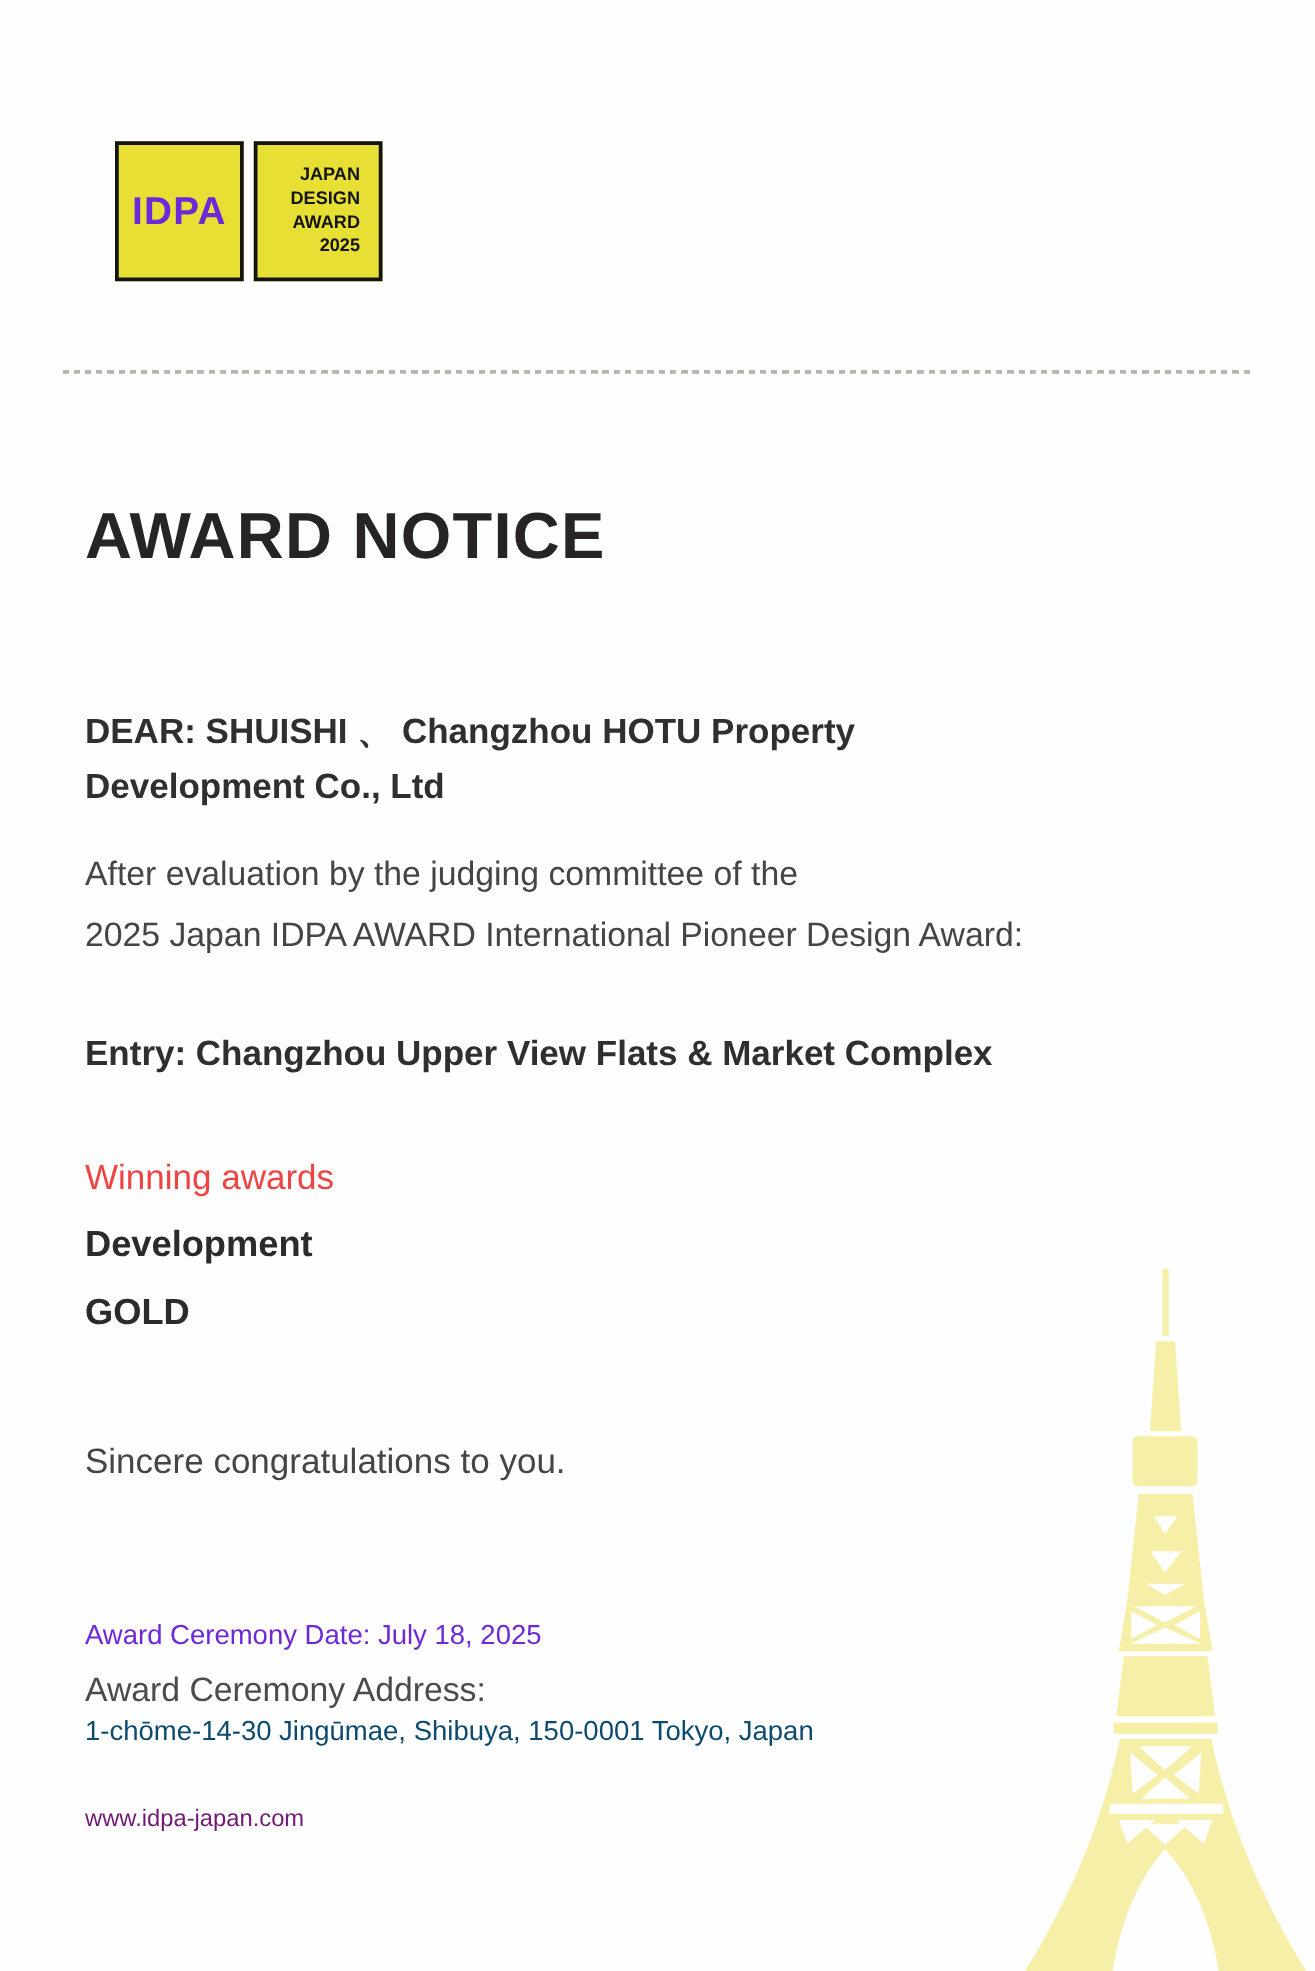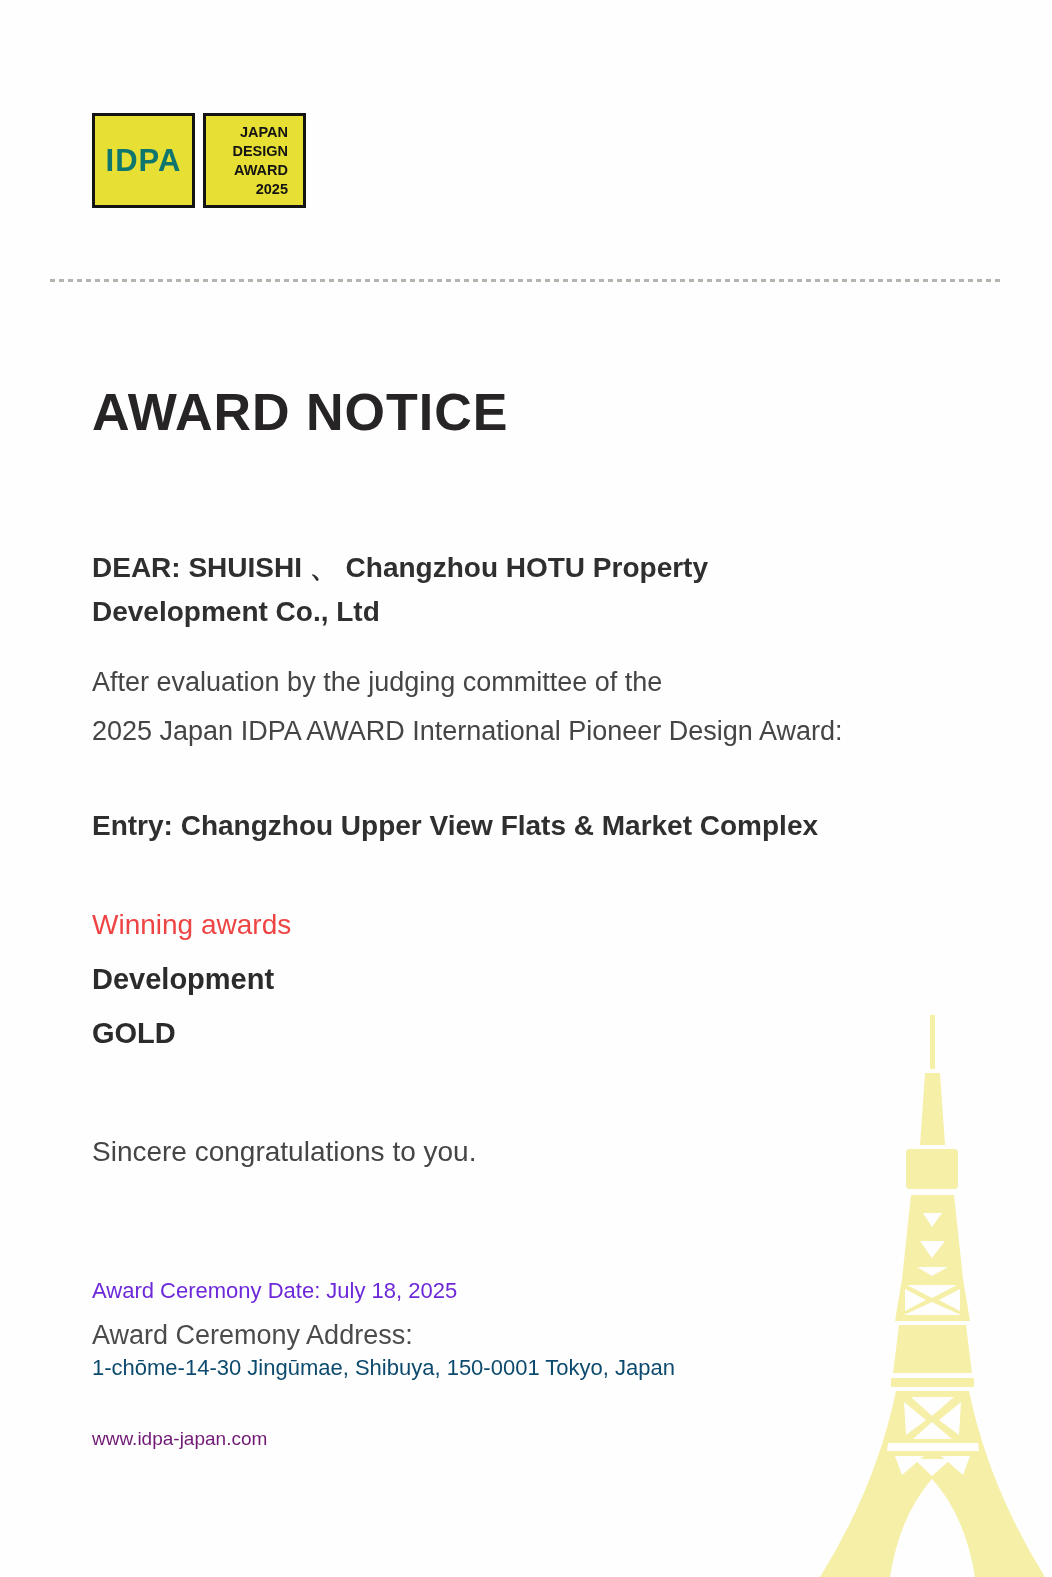--- a/index.html
+++ b/index.html
@@ -18,32 +18,32 @@
   
   .header {
     display: flex;
     justify-content: space-between;
     align-items: flex-start;
     padding: 113px 44px 0 92px;
   }
   .logo-row { display: flex; gap: 8px; }
   .logo-box {
     width: 103px;
-    height: 95px;
+    height: 112px;
     background: #e7df33;
     border: 3px solid #141414;
     display: flex;
     align-items: center;
     justify-content: center;
   }
   .logo-box.idpa span {
     font-size: 31px;
     font-weight: 800;
     letter-spacing: 1px;
-    color: #0f766e;
+    color: #6d28d9;
   }
   .logo-box.badge {
     flex-direction: column;
     align-items: flex-end;
     justify-content: center;
     padding-right: 15px;
   }
   .logo-box.badge div {
     font-size: 14.5px;
     font-weight: 700;
@@ -69,21 +69,21 @@
     margin: 71px 50px 0 50px;
     background-image: repeating-linear-gradient(
       to right,
       #a9a6a0 0px, #a9a6a0 5px,
       transparent 5px, transparent 9px
     );
     opacity: 0.85;
   }
 
   
-  .content { padding-left: 92px; position: relative; z-index: 2; }
+  .content { padding-left: 68px; position: relative; z-index: 2; }
 
   h1.title {
     margin-top: 100px;
     font-size: 52px;
     font-weight: 800;
     letter-spacing: 1px;
     color: #262424;
   }
 
   .recipient {

